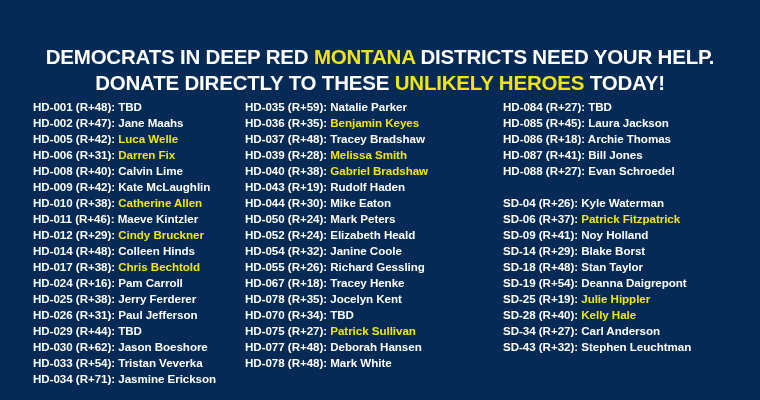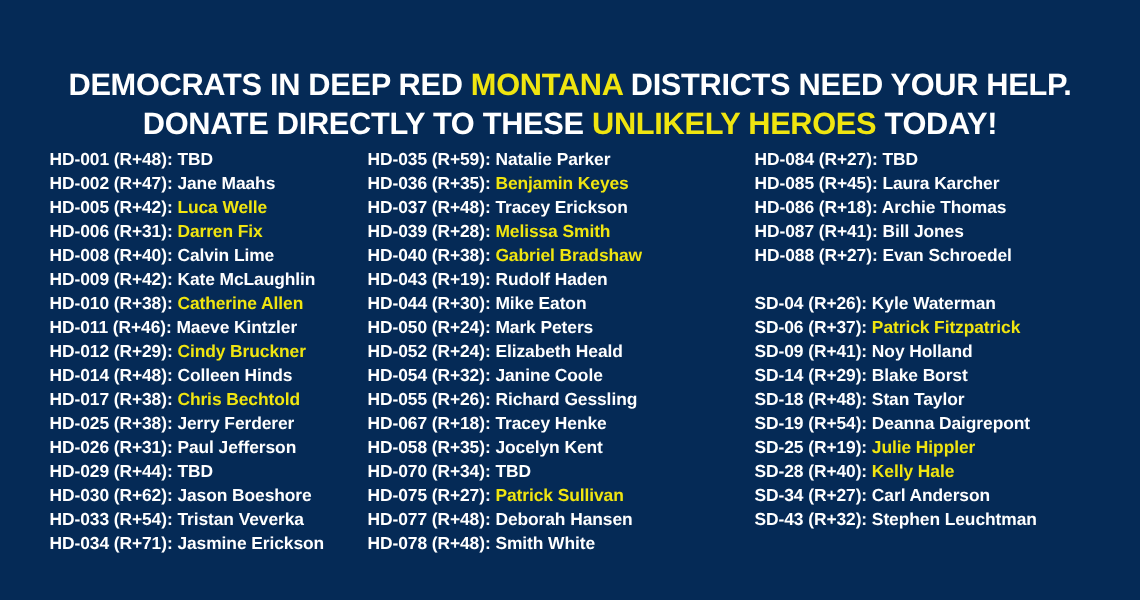--- a/index.html
+++ b/index.html
@@ -89,49 +89,50 @@
         <div class="row"><span>HD-002 (R+47): </span><span>Jane Maahs</span></div>
         <div class="row"><span>HD-005 (R+42): </span><span class="name-hl">Luca Welle</span></div>
         <div class="row"><span>HD-006 (R+31): </span><span class="name-hl">Darren Fix</span></div>
         <div class="row"><span>HD-008 (R+40): </span><span>Calvin Lime</span></div>
         <div class="row"><span>HD-009 (R+42): </span><span>Kate McLaughlin</span></div>
         <div class="row"><span>HD-010 (R+38): </span><span class="name-hl">Catherine Allen</span></div>
         <div class="row"><span>HD-011 (R+46): </span><span>Maeve Kintzler</span></div>
         <div class="row"><span>HD-012 (R+29): </span><span class="name-hl">Cindy Bruckner</span></div>
         <div class="row"><span>HD-014 (R+48): </span><span>Colleen Hinds</span></div>
         <div class="row"><span>HD-017 (R+38): </span><span class="name-hl">Chris Bechtold</span></div>
+        <div class="row"><span>HD-024 (R+16): </span><span>Pam Carroll</span></div>
         <div class="row"><span>HD-025 (R+38): </span><span>Jerry Ferderer</span></div>
         <div class="row"><span>HD-026 (R+31): </span><span>Paul Jefferson</span></div>
         <div class="row"><span>HD-029 (R+44): </span><span>TBD</span></div>
         <div class="row"><span>HD-030 (R+62): </span><span>Jason Boeshore</span></div>
         <div class="row"><span>HD-033 (R+54): </span><span>Tristan Veverka</span></div>
         <div class="row"><span>HD-034 (R+71): </span><span>Jasmine Erickson</span></div>
       </div>
     <div class="col col-2">
         <div class="row"><span>HD-035 (R+59): </span><span>Natalie Parker</span></div>
         <div class="row"><span>HD-036 (R+35): </span><span class="name-hl">Benjamin Keyes</span></div>
-        <div class="row"><span>HD-037 (R+48): </span><span>Tracey Erickson</span></div>
+        <div class="row"><span>HD-037 (R+48): </span><span>Tracey Bradshaw</span></div>
         <div class="row"><span>HD-039 (R+28): </span><span class="name-hl">Melissa Smith</span></div>
         <div class="row"><span>HD-040 (R+38): </span><span class="name-hl">Gabriel Bradshaw</span></div>
         <div class="row"><span>HD-043 (R+19): </span><span>Rudolf Haden</span></div>
         <div class="row"><span>HD-044 (R+30): </span><span>Mike Eaton</span></div>
         <div class="row"><span>HD-050 (R+24): </span><span>Mark Peters</span></div>
         <div class="row"><span>HD-052 (R+24): </span><span>Elizabeth Heald</span></div>
         <div class="row"><span>HD-054 (R+32): </span><span>Janine Coole</span></div>
         <div class="row"><span>HD-055 (R+26): </span><span>Richard Gessling</span></div>
         <div class="row"><span>HD-067 (R+18): </span><span>Tracey Henke</span></div>
-        <div class="row"><span>HD-058 (R+35): </span><span>Jocelyn Kent</span></div>
+        <div class="row"><span>HD-078 (R+35): </span><span>Jocelyn Kent</span></div>
         <div class="row"><span>HD-070 (R+34): </span><span>TBD</span></div>
         <div class="row"><span>HD-075 (R+27): </span><span class="name-hl">Patrick Sullivan</span></div>
         <div class="row"><span>HD-077 (R+48): </span><span>Deborah Hansen</span></div>
-        <div class="row"><span>HD-078 (R+48): </span><span>Smith White</span></div>
+        <div class="row"><span>HD-078 (R+48): </span><span>Mark White</span></div>
       </div>
     <div class="col col-3">
         <div class="row"><span>HD-084 (R+27): </span><span>TBD</span></div>
-        <div class="row"><span>HD-085 (R+45): </span><span>Laura Karcher</span></div>
+        <div class="row"><span>HD-085 (R+45): </span><span>Laura Jackson</span></div>
         <div class="row"><span>HD-086 (R+18): </span><span>Archie Thomas</span></div>
         <div class="row"><span>HD-087 (R+41): </span><span>Bill Jones</span></div>
         <div class="row"><span>HD-088 (R+27): </span><span>Evan Schroedel</span></div>
         <div class="spacer"></div>
         <div class="row"><span>SD-04 (R+26): </span><span>Kyle Waterman</span></div>
         <div class="row"><span>SD-06 (R+37): </span><span class="name-hl">Patrick Fitzpatrick</span></div>
         <div class="row"><span>SD-09 (R+41): </span><span>Noy Holland</span></div>
         <div class="row"><span>SD-14 (R+29): </span><span>Blake Borst</span></div>
         <div class="row"><span>SD-18 (R+48): </span><span>Stan Taylor</span></div>
         <div class="row"><span>SD-19 (R+54): </span><span>Deanna Daigrepont</span></div>

